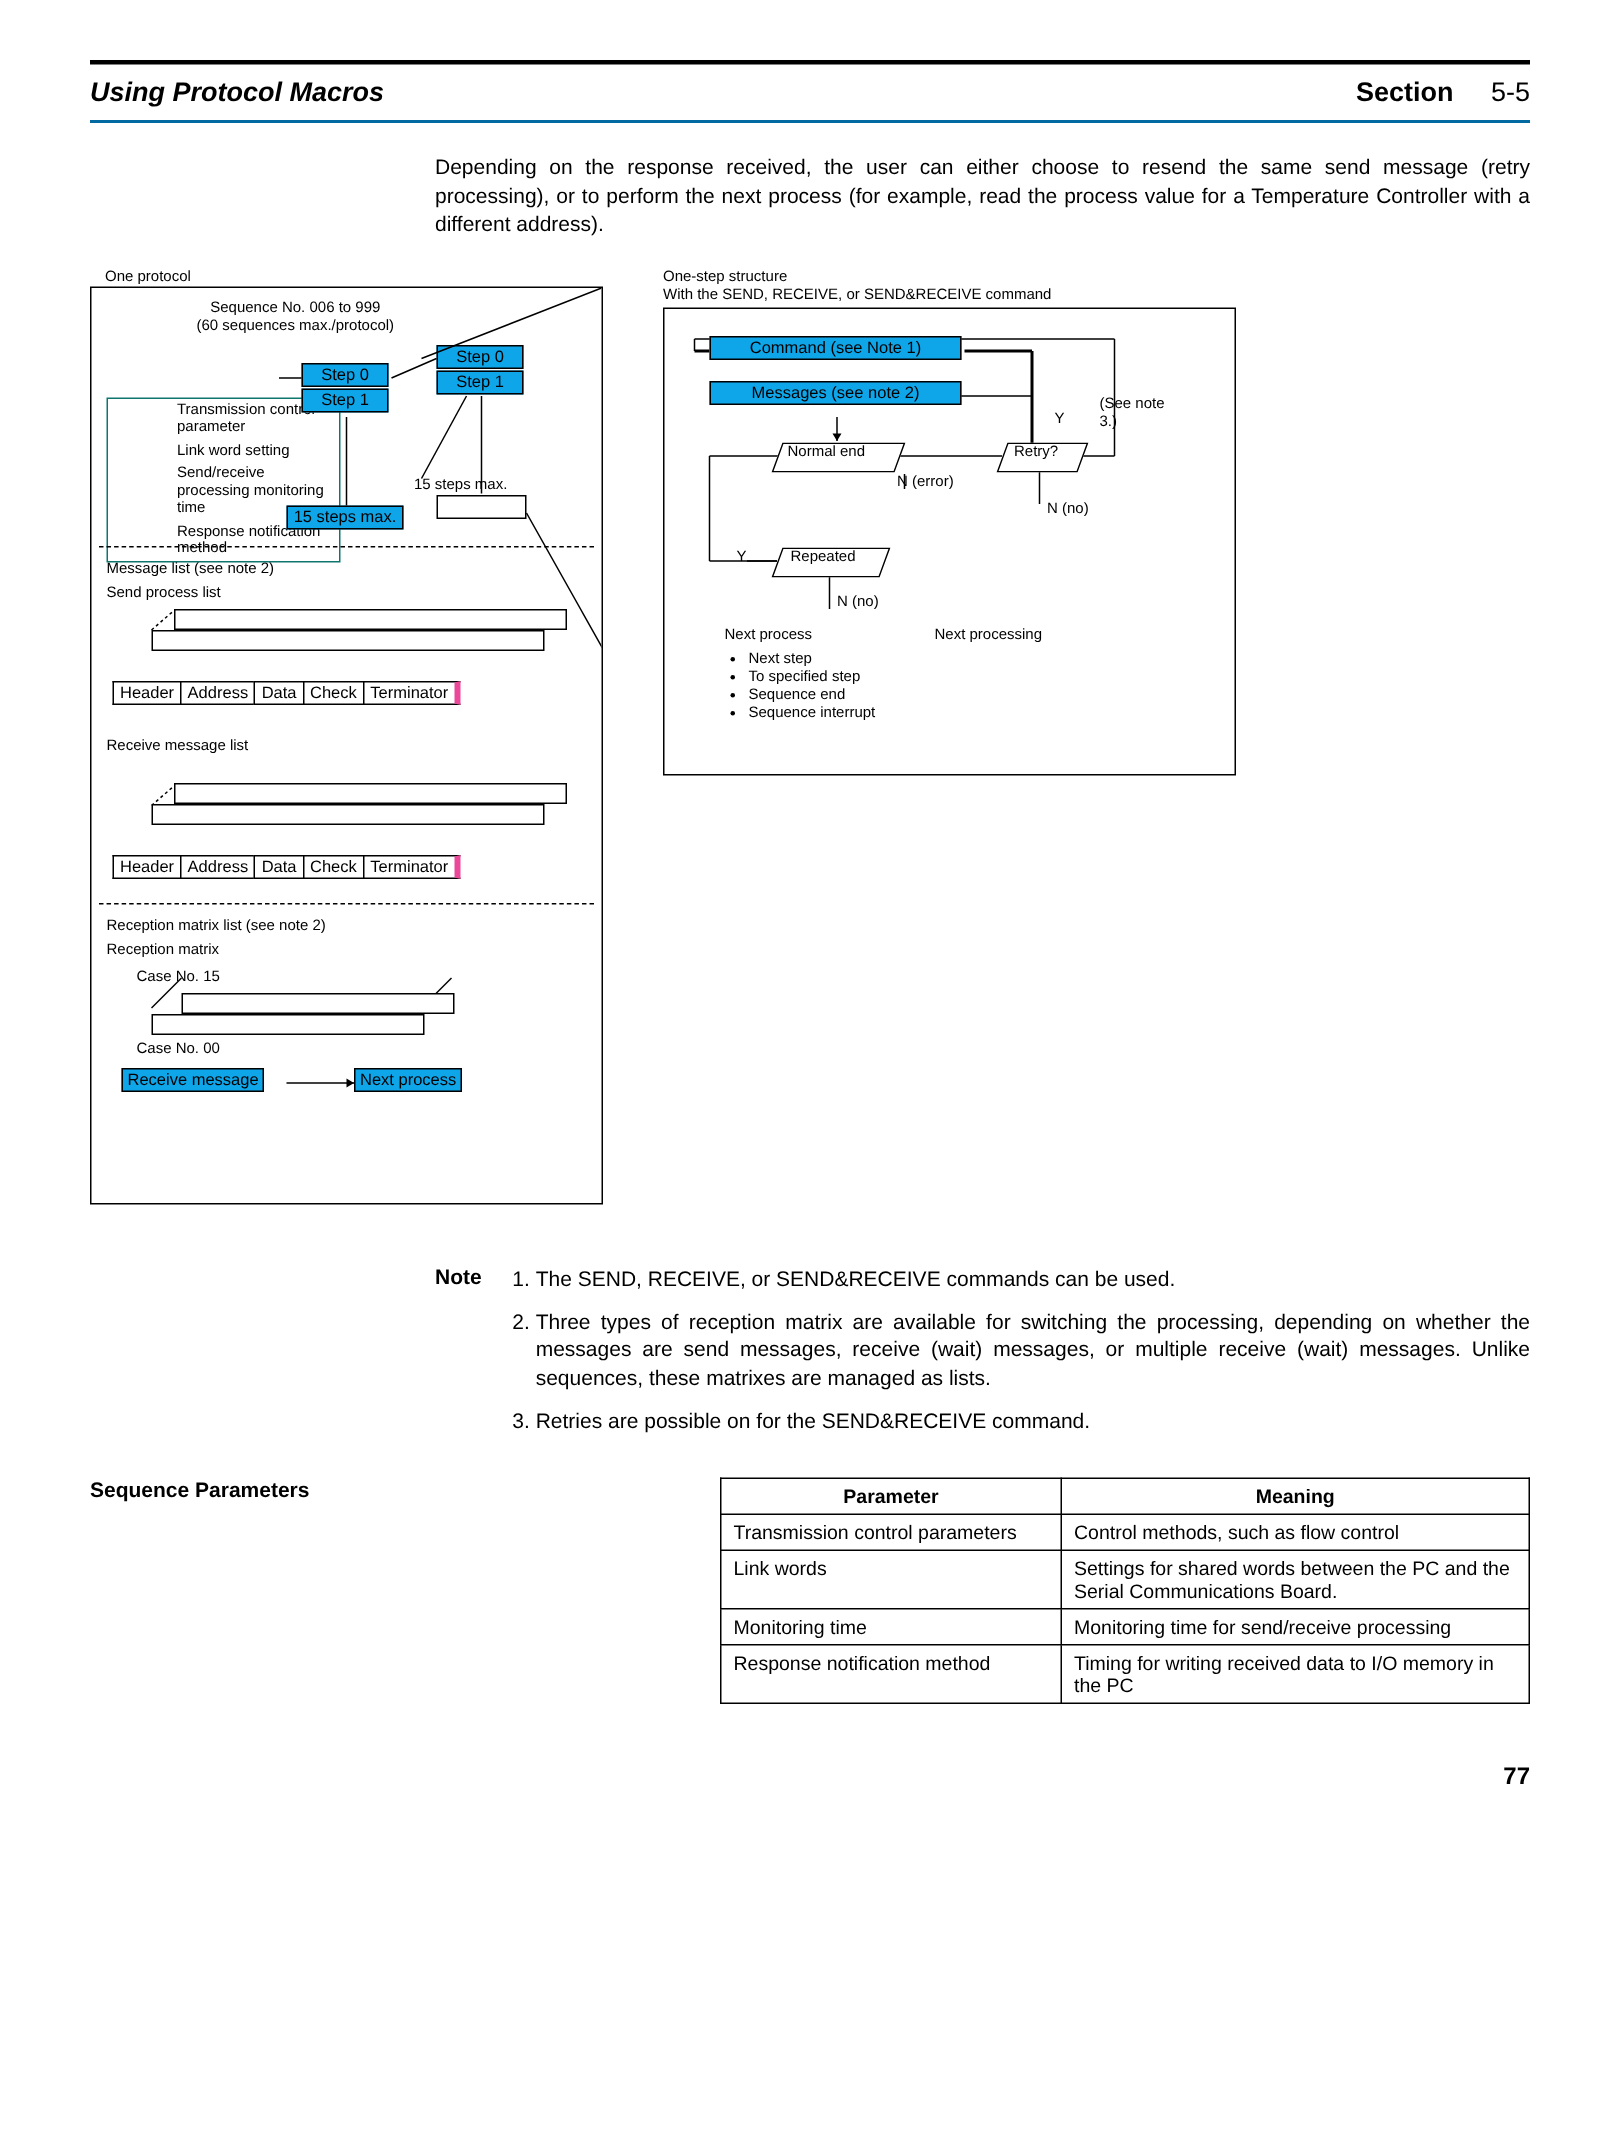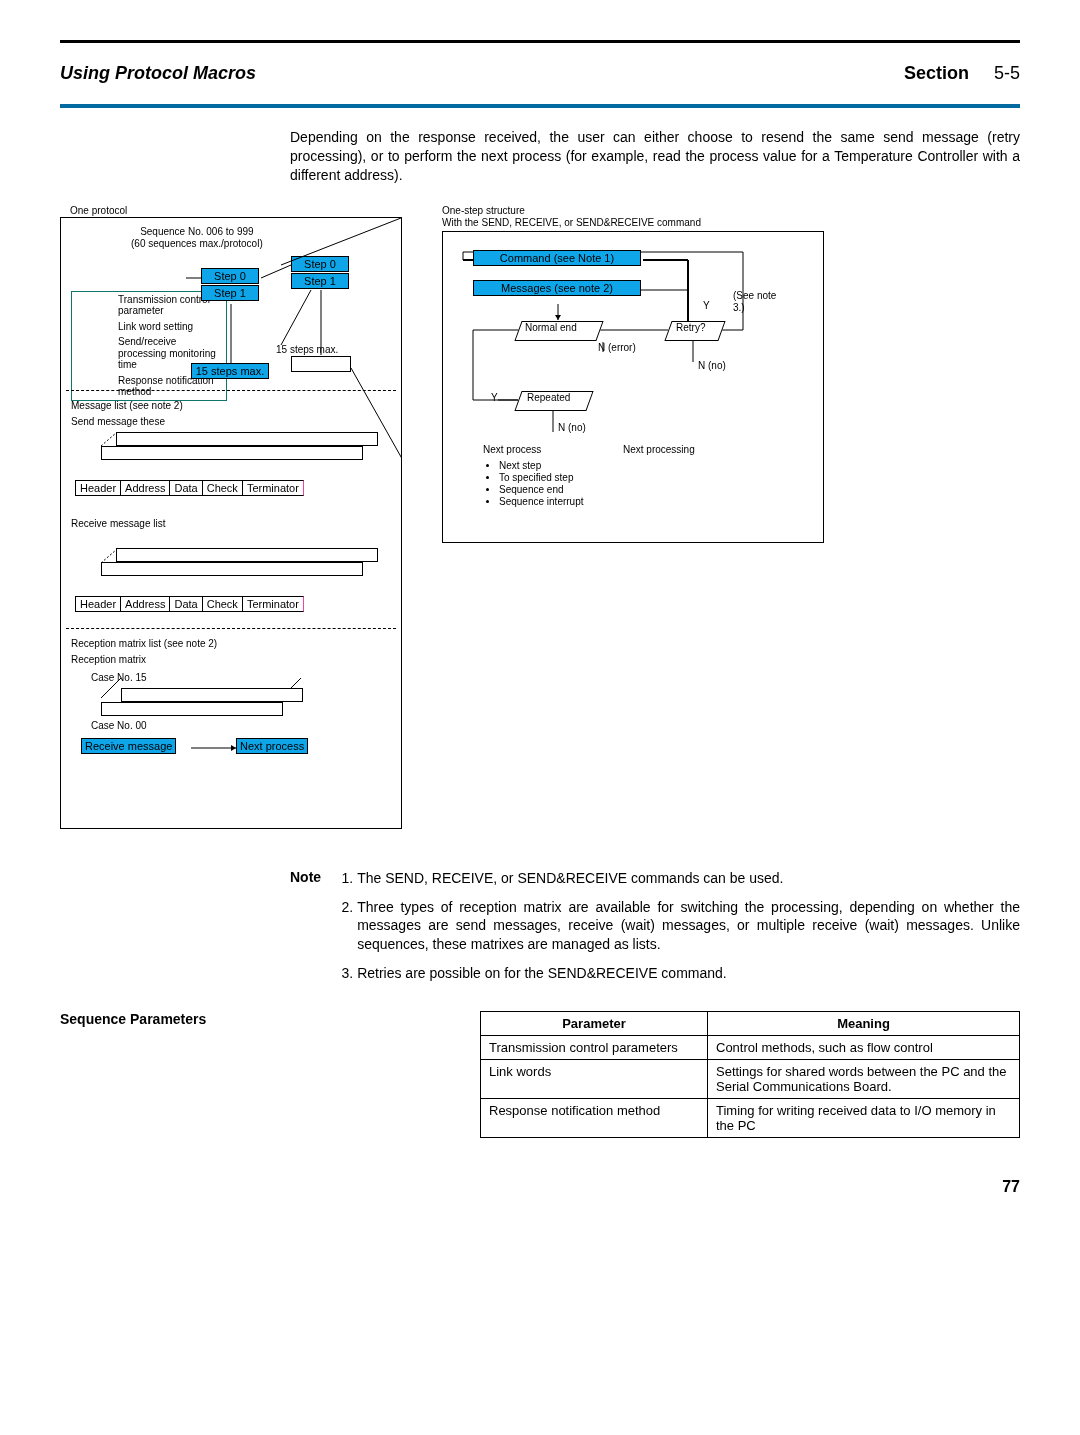--- a/index.html
+++ b/index.html
@@ -5,22 +5,22 @@
   body {
     font-family: Arial, Helvetica, sans-serif;
     font-size: 14px;
     margin: 0;
     padding: 40px 60px;
     width: 960px;
     color: #000;
   }
   .header-bar {
     border-top: 3px solid #000;
-    border-bottom: 4px solid #0369a1;
-    padding: 20px 0;
+    border-bottom: 2px solid #0369a1;
+    padding: 8px 0;
     display: flex;
     justify-content: space-between;
     align-items: baseline;
     margin-bottom: 20px;
   }
   .header-title { font-style: italic; font-weight: bold; font-size: 18px; }
   .header-section { font-weight: bold; font-size: 18px; }
   .header-section .num { font-weight: normal; margin-left: 20px; }
   .para { margin-left: 230px; line-height: 1.35; text-align: justify; margin-bottom: 20px; }
   .diagram-row { display: flex; gap: 40px; margin-bottom: 40px; }
@@ -37,21 +37,21 @@
   .note-list li { margin-bottom: 10px; line-height: 1.35; text-align: justify; }
   .seq-title { font-weight: bold; font-size: 14px; }
   .table-row { display: flex; align-items: flex-start; }
   table { border-collapse: collapse; width: 540px; margin-left: auto; }
   th, td { border: 1px solid #000; padding: 4px 8px; font-size: 13px; text-align: left; vertical-align: top; }
   th { text-align: center; font-weight: bold; }
   .page-num { text-align: right; font-weight: bold; font-size: 16px; margin-top: 40px; }
   .dashed-line { border-top: 1px dashed #000; }
   .msg-grid { display: flex; }
   .msg-grid span { border: 1px solid #000; font-size: 11px; padding: 1px 4px; border-right: none; text-align: right; }
-  .msg-grid span:last-child { border-right: 1px solid #ec4899; }
+  .msg-grid span:last-child { border-right: 4px solid #ec4899; }
 </style>
 </head>
 <body>
 
 <div class="header-bar">
   <span class="header-title">Using Protocol Macros</span>
   <span class="header-section">
     <span>Section</span>
     <span class="num">5-5</span>
   </span>
@@ -101,21 +101,21 @@
 
         <line x1="40" y1="480" x2="60" y2="460" stroke="#000"></line>
         <line x1="220" y1="480" x2="240" y2="460" stroke="#000"></line>
 
         <line x1="130" y1="530" x2="175" y2="530" stroke="#000"></line>
         <polygon points="175,530 170,527 170,533" fill="#000"></polygon>
       </svg>
 
       <div class="abs dashed-line" style="left:5px; top:172px; width:330px;"></div>
       <div class="abs small" style="left:10px; top:182px;">Message list (see note 2)</div>
-      <div class="abs small" style="left:10px; top:198px;">Send message these</div>
+      <div class="abs small" style="left:10px; top:198px;">Send process list</div>
 
       <div class="abs" style="left:55px; top:214px; width:260px; height:12px; border:1px solid #000; background:#fff;"></div>
       <div class="abs" style="left:40px; top:228px; width:260px; height:12px; border:1px solid #000; background:#fff;"></div>
       <div class="abs msg-grid" style="left:14px; top:262px;">
         <span>Header</span>
         <span>Address</span>
         <span>Data</span>
         <span>Check</span>
         <span>Terminator</span>
       </div>
@@ -222,20 +222,24 @@
     </tr>
     <tr>
       <td>Transmission control parameters</td>
       <td>Control methods, such as flow control</td>
     </tr>
     <tr>
       <td>Link words</td>
       <td>Settings for shared words between the PC and the Serial Communications Board.</td>
     </tr>
     <tr>
+      <td>Monitoring time</td>
+      <td>Monitoring time for send/receive processing</td>
+    </tr>
+    <tr>
       <td>Response notification method</td>
       <td>Timing for writing received data to I/O memory in the PC</td>
     </tr>
   </tbody>
     </table>
 </div>
 
 <div class="page-num">77</div>
 
 </body></html>

